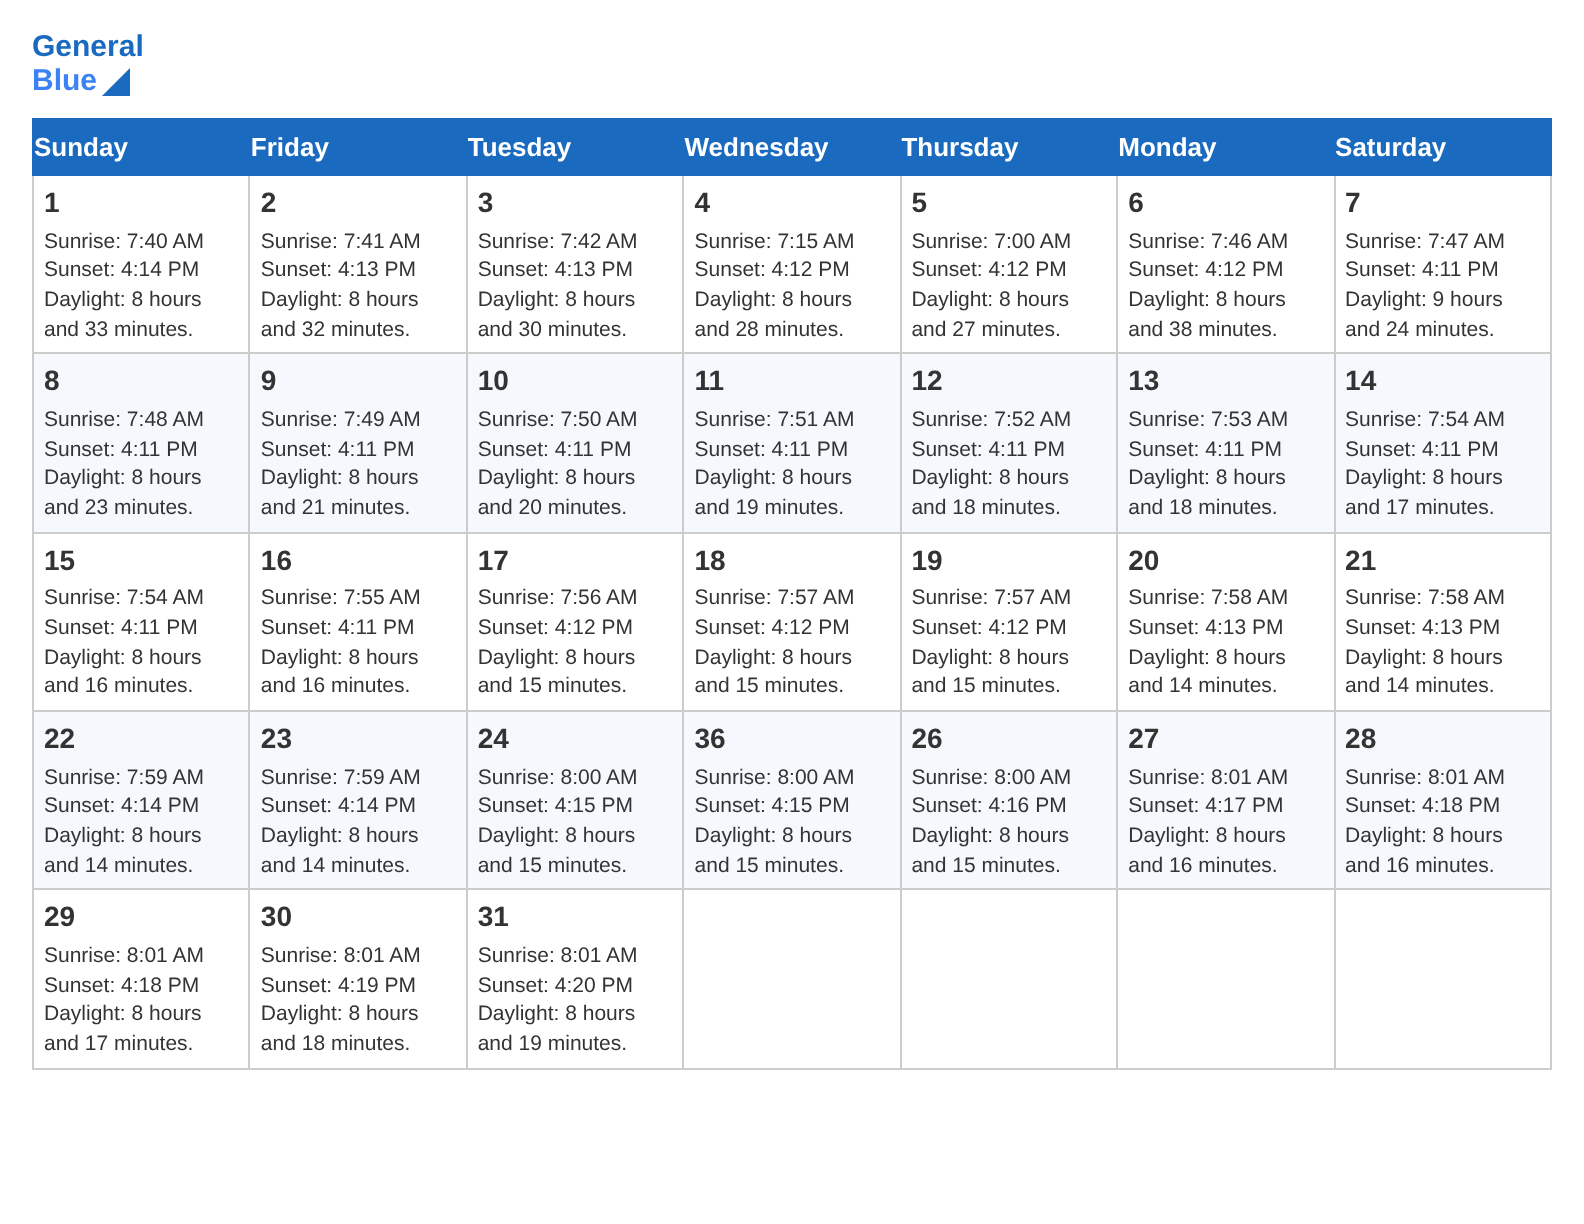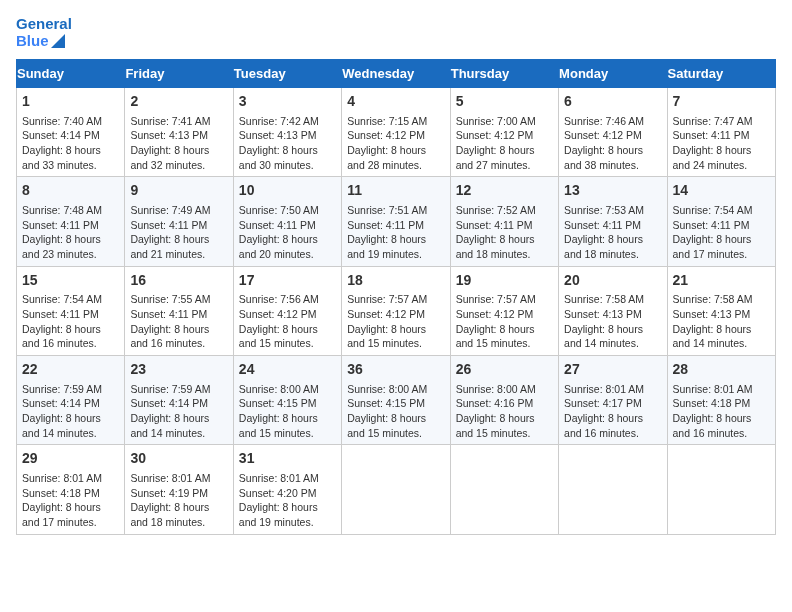--- a/index.html
+++ b/index.html
@@ -136,21 +136,21 @@
         <td>
           <span class="day-num">6</span>
           <div>Sunrise: 7:46 AM</div>
           <div>Sunset: 4:12 PM</div>
           <div>Daylight: 8 hours and 38 minutes.</div>
         </td>
         <td>
           <span class="day-num">7</span>
           <div>Sunrise: 7:47 AM</div>
           <div>Sunset: 4:11 PM</div>
-          <div>Daylight: 8 hours and 24 minutes.</div>
+          <div>Daylight: 9 hours and 24 minutes.</div>
         </td>
       </tr>
       <tr>
         <td>
           <span class="day-num">8</span>
           <div>Sunrise: 7:48 AM</div>
           <div>Sunset: 4:11 PM</div>
           <div>Daylight: 8 hours and 23 minutes.</div>
         </td>
         <td>

